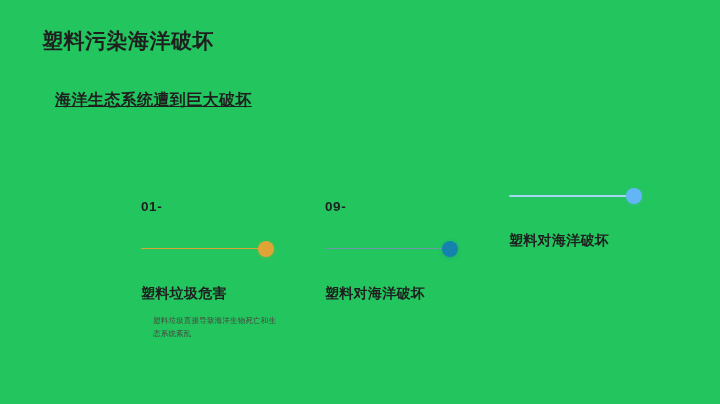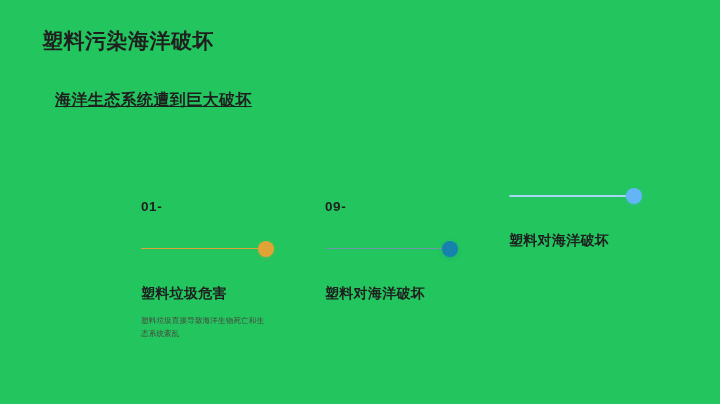--- a/index.html
+++ b/index.html
@@ -102,21 +102,21 @@
     line-height: 1.3;
     margin: 4px 0 12px 0;
   }
 
   .col-body {
     font-size: 7.5px;
     font-weight: 400;
     color: #4a453f;
     line-height: 1.75;
     letter-spacing: 0.2px;
-    margin: 0;
+    margin: 12px;
     width: 128px;
   }
 </style>
 </head>
 <body style="background: rgb(253, 244, 234);">
 
 <div class="slide" style="background: #22c55e;">
 
   <div class="slide-title">塑料污染海洋破坏</div>
 

